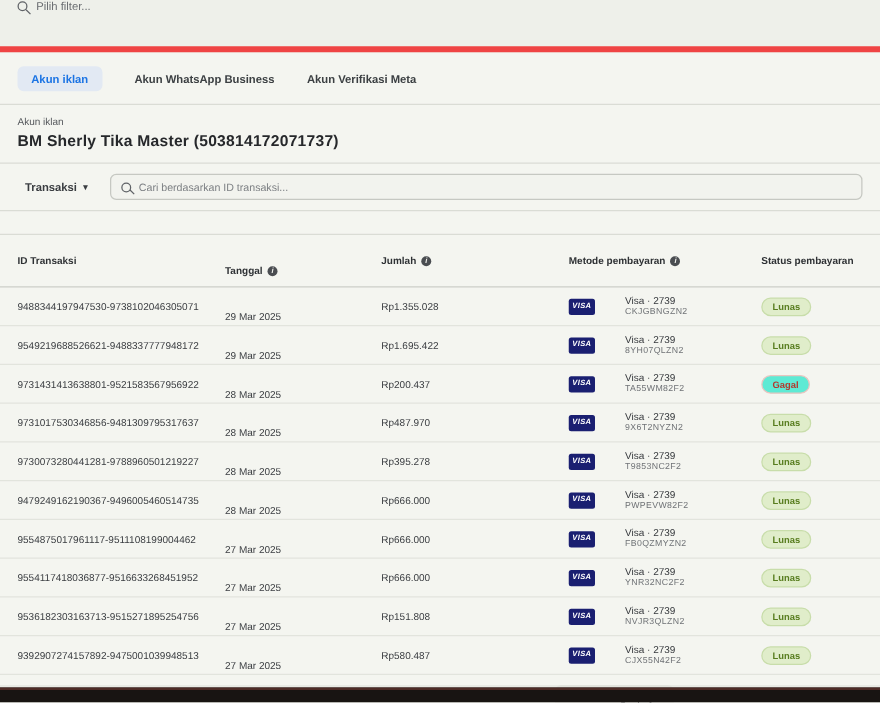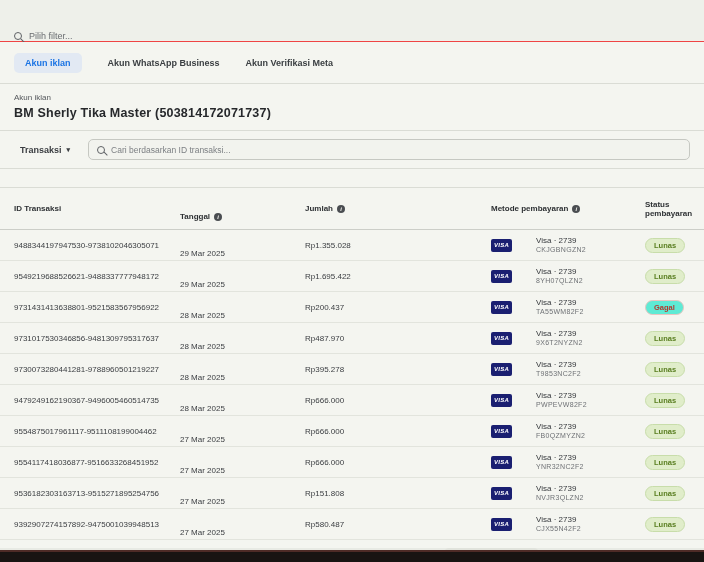--- a/index.html
+++ b/index.html
@@ -6,24 +6,24 @@
   html,body { width:704px; height:562px; overflow:hidden; }
   body {
     font-family:"Liberation Sans", sans-serif;
     background:#e8eae4;
     color:#33363a;
     position:relative;
   }
   
   .top-bar {
     height:42px;
-    display:flex; align-items:flex-end;
+    display:flex; align-items:flex-start;
     padding:0 14px;
     background:#eef0ea;
-    border-bottom:1px solid #ef4444;
+    border-bottom:5px solid #ef4444;
   }
   .global-search { display:flex; align-items:center; gap:7px; width:100%; }
   .mag { width:8px; height:8px; border:1.3px solid #5f6266; border-radius:50%; position:relative; flex:0 0 auto; }
   .mag::after { content:''; position:absolute; width:5px; height:1.3px; background:#5f6266; transform:rotate(45deg); right:-4px; bottom:-2px; }
   .global-search input {
     border:none; outline:none; background:transparent;
     font-family:inherit; font-size:9px; color:#4b4e52; width:100%;
   }
   .global-search input::placeholder { color:#6a6d71; }
   
@@ -77,21 +77,21 @@
   .hcell { display:flex; align-items:center; gap:4px; }
   .info-icon {
     width:8px; height:8px; border-radius:50%;
     background:#4a4d51; color:#f4f5f0;
     font-size:6px; line-height:8px; text-align:center;
     font-weight:bold; font-style:italic; cursor:pointer; flex:0 0 auto;
   }
   .c-id     { width:166px; flex:0 0 auto; }
   .c-date   { width:125px; flex:0 0 auto;margin-top:16px; }
   .c-amount { width:150px; flex:0 0 auto; }
-  .c-method { width:154px; flex:0 0 auto;margin-left:36px; }
+  .c-method { width:154px; flex:0 0 auto; }
   .c-status { flex:1; }
   .trow {
     display:flex; align-items:center;
     padding:0 14px; height:31px;
     border-bottom:1px solid #e2e4dd;
     font-size:8px; color:#3a3d41; cursor:pointer;justify-content:flex-end;
   }
   .method-wrap { display:flex; align-items:center; gap:24px; }
   .visa-badge {
     width:21px; height:13px; border-radius:2px;

